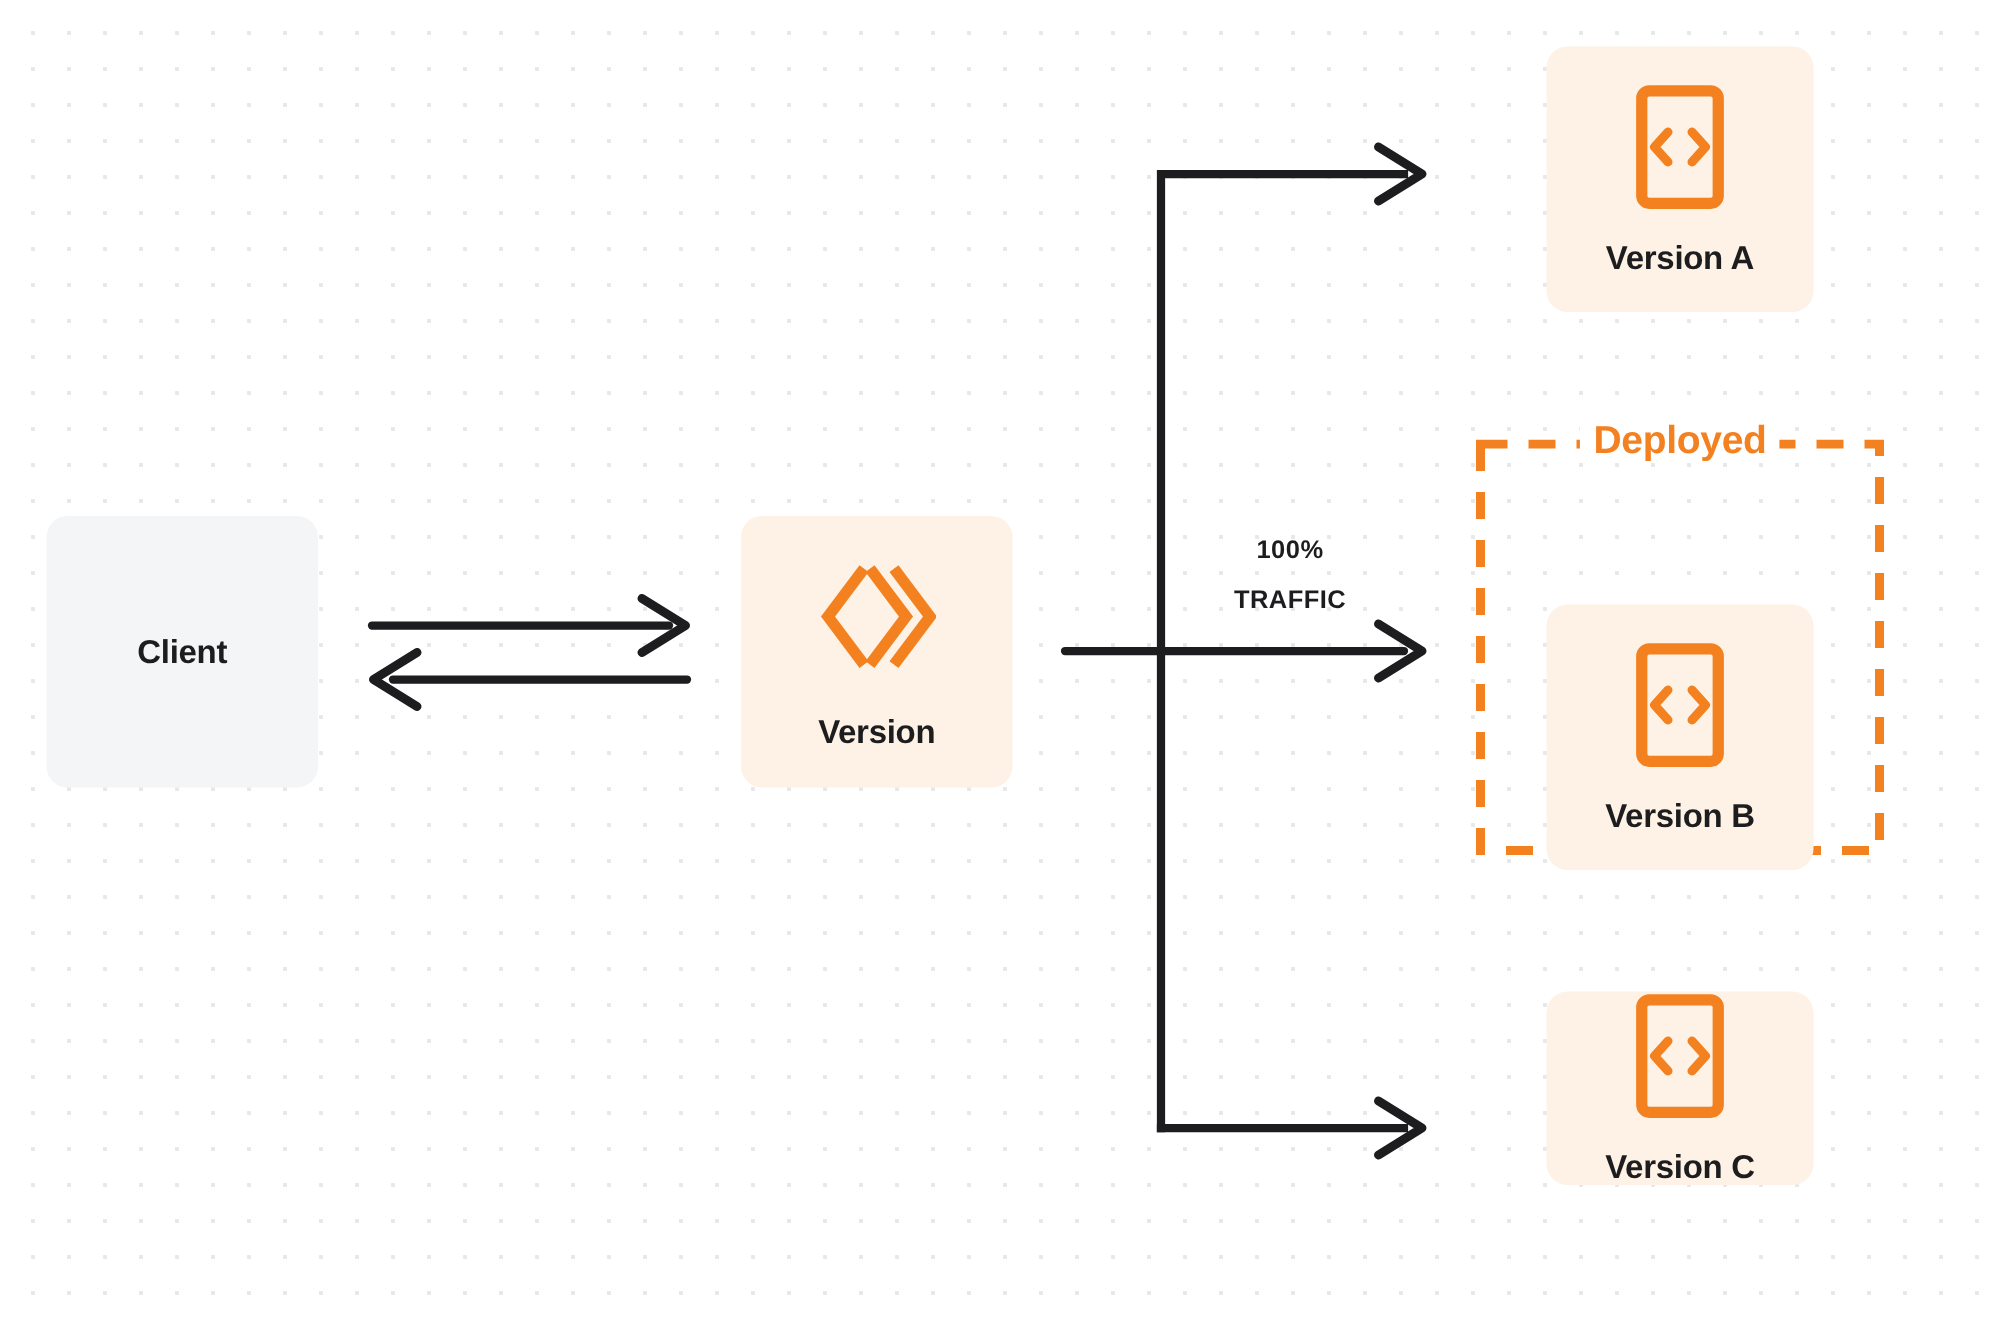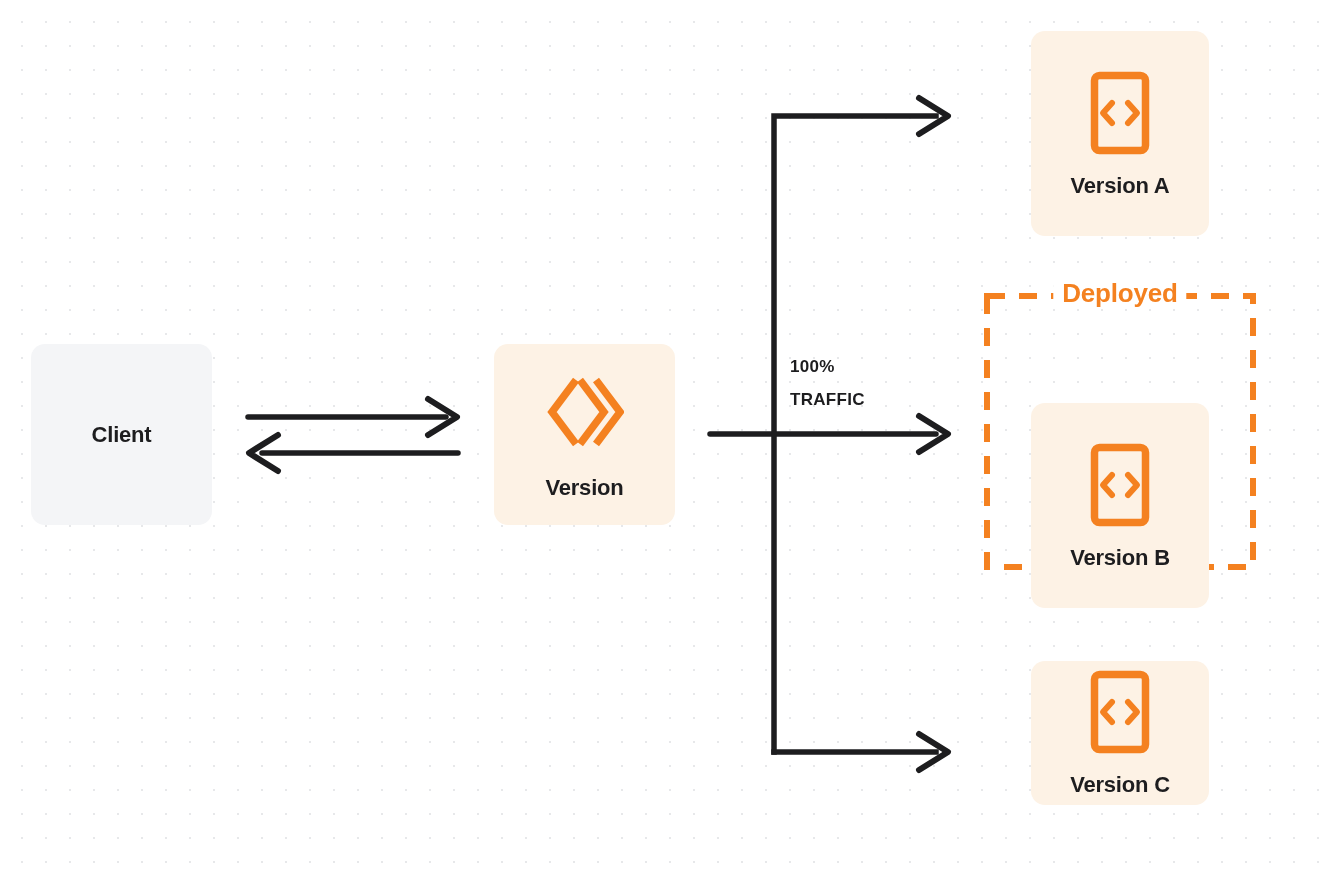--- a/index.html
+++ b/index.html
@@ -68,26 +68,26 @@
   }
   #worker-node .node-label {
     position: relative;
     top: 2px;
   }
 
   
   .version-node {
     left: 1031px;
     width: 178px;
-    height: 205px;
+    height: 177px;
     background-color: #fdf2e5;
   }
   #version-a-node { top: 31px; }
   #version-b-node { top: 360px; margin-top: 43px; }
-  #version-c-node { top: 661px; height: 144px; }
+  #version-c-node { top: 661px; height: 129px; }
 
   .version-node .node-icon {
     margin-bottom: 16px;
   }
 
   
   #deployed-group {
     position: absolute;
     left: 984px;
     top: 293px;
@@ -126,21 +126,21 @@
     height: 878px;
     pointer-events: none;
   }
 
   
   #traffic-label {
     position: absolute;
     left: 790px;
     top: 350px;
     width: 140px;
-    text-align: left;
+    text-align: center;
     color: #1d1d1f;
     font-size: 17px;
     font-weight: bold;
     line-height: 33px;
     letter-spacing: 0.3px;
   }
   #traffic-label .pct { display: block; }
   #traffic-label .word { display: block; }
 </style>
 </head>

